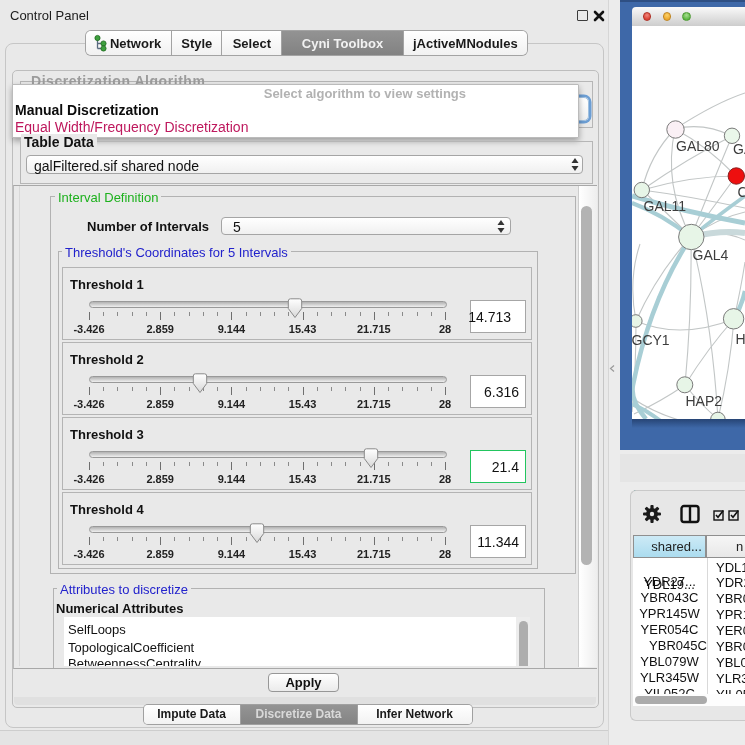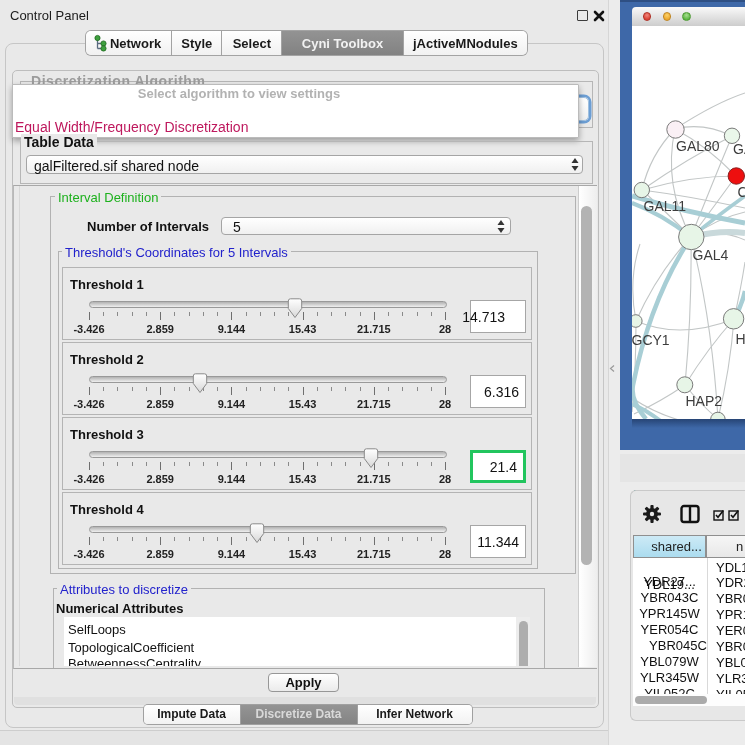--- a/index.html
+++ b/index.html
@@ -28,21 +28,22 @@
       <circle cx="3.5" cy="4" r="2.6" fill="#3fa03f" stroke="#1e6a1e" stroke-width="0.8"></circle>
       <circle cx="9.5" cy="9.5" r="2.6" fill="#3fa03f" stroke="#1e6a1e" stroke-width="0.8"></circle>
       <circle cx="9.5" cy="14.5" r="2.6" fill="#3fa03f" stroke="#1e6a1e" stroke-width="0.8"></circle>
     </svg>
 <div class="ab" style="left:20px;top:81px;width:571px;height:45px;border:1px solid #b6b6b6;"></div>
 <div class="ab" style="left:0;top:70px;width:400px;height:16px;overflow:hidden;">
       <div class="lbl" style="left:31px;top:3px;font-size:14px;font-weight:700;letter-spacing:0.55px;color:#9c9c9c;">Discretization Algorithm</div>
     </div>
 <div class="ab" style="left:560px;top:97px;width:27px;height:22px;background:linear-gradient(#fff,#f0f0f0);border:1px solid #9fc0e0;border-radius:5px;box-shadow:0 0 0 2.5px rgba(86,144,208,.85);"></div>
 <div class="ab" style="left:12px;top:84px;width:565px;height:52px;background:#fff;border:1px solid #bbb;border-radius:1px;box-shadow:0 3px 6px rgba(0,0,0,.33);"></div>
-<div class="lbl" style="left:12px;top:86px;width:454px;text-align:center;font-size:13px;font-weight:700;color:#b2b2b2;">Select algorithm to view settings</div>
+<div class="lbl" style="left:12px;top:86px;width:454px;text-align:right;font-size:13px;font-weight:700;color:#b2b2b2;">Select algorithm to view settings</div>
+<div class="lbl" style="left:15px;top:102px;font-size:14px;font-weight:700;color:#0c0c0c;">Manual Discretization</div>
 <div class="lbl" style="left:15px;top:119px;font-size:14px;color:#be185d;">Equal Width/Frequency Discretization</div>
 <div class="ab" style="left:20px;top:141px;width:571px;height:41px;border:1px solid #b6b6b6;"></div>
 <div class="lbl" style="left:21px;top:134px;font-size:14px;font-weight:700;color:#111;background:#e9e9e9;padding:0 3px;">Table Data</div>
 <div class="ab" style="left:26px;top:155px;width:557px;height:19px;background:linear-gradient(#ffffff,#f0f0f0);border:1px solid #a5a5a5;border-radius:4px;box-sizing:border-box;"></div>
 <div class="lbl" style="left:34px;top:157.5px;font-size:14px;color:#111;">galFiltered.sif shared node</div>
 <svg class="ab" style="left:569px;top:157px;" width="12" height="15" viewBox="0 0 12 15">
       <path d="M6 1 L9.5 6 L2.5 6 Z" fill="#333"></path>
       <path d="M6 14 L2.5 9 L9.5 9 Z" fill="#333"></path>
     </svg>
 <div class="ab" style="left:13px;top:185px;width:583px;height:482px;border-top:1px solid #a8a8a8;border-bottom:1px solid #a8a8a8;border-left:1px solid #b8b8b8;"></div>
@@ -78,21 +79,21 @@
 <div class="lbl" style="left:415.0px;top:323px;width:60px;text-align:center;font-size:11px;font-weight:700;color:#222;">28</div>
 <svg class="ab" style="left:287.0px;top:298px;" width="16" height="21" viewBox="0 0 16 21">
       <defs>
         <linearGradient id="g267" x1="0" y1="0" x2="0" y2="1">
           <stop offset="0" stop-color="#ffffff"></stop>
           <stop offset="1" stop-color="#d8d8d8"></stop>
         </linearGradient>
       </defs>
       <path d="M3.5 0.8 L12.5 0.8 Q14.7 0.8 14.7 3 L14.7 10.5 L8 19.5 L1.3 10.5 L1.3 3 Q1.3 0.8 3.5 0.8 Z" fill="url(#g267)" stroke="#8a8a8a" stroke-width="1"></path>
     </svg>
-<div class="ab" style="left:470px;top:300px;width:56px;height:33px;background:#fff;border:1px solid #a6a6a6;box-sizing:border-box;display:flex;align-items:center;justify-content:flex-end;padding-right:20px;font-size:14px;color:#111;">14.713</div>
+<div class="ab" style="left:470px;top:300px;width:56px;height:33px;background:#fff;border:1px solid #a6a6a6;box-sizing:border-box;display:flex;align-items:center;justify-content:flex-end;padding-right:14px;font-size:14px;color:#111;">14.713</div>
 <div class="ab" style="left:62px;top:342px;width:470px;height:73px;border:1px solid #b4b4b4;box-sizing:border-box;"></div>
 <div class="lbl" style="left:70px;top:352px;font-size:13px;font-weight:700;color:#111;">Threshold 2</div>
 <div class="ab" style="left:89px;top:376px;width:356px;height:5px;background:linear-gradient(#b2b2b2,#efefef);border:1px solid #999;border-radius:4px;"></div>
 <div class="ab" style="left:89px;top:387px;width:358px;height:4px;background:repeating-linear-gradient(90deg,#8a8a8a 0,#8a8a8a 1px,transparent 1px,transparent 14.24px);"></div>
 <div class="ab" style="left:89.0px;top:387px;width:1px;height:8px;background:#6f6f6f;"></div>
 <div class="lbl" style="left:59.0px;top:398px;width:60px;text-align:center;font-size:11px;font-weight:700;color:#222;">-3.426</div>
 <div class="ab" style="left:160.2px;top:387px;width:1px;height:8px;background:#6f6f6f;"></div>
 <div class="lbl" style="left:130.2px;top:398px;width:60px;text-align:center;font-size:11px;font-weight:700;color:#222;">2.859</div>
 <div class="ab" style="left:231.4px;top:387px;width:1px;height:8px;background:#6f6f6f;"></div>
 <div class="lbl" style="left:201.4px;top:398px;width:60px;text-align:center;font-size:11px;font-weight:700;color:#222;">9.144</div>
@@ -130,21 +131,21 @@
 <div class="lbl" style="left:415.0px;top:473px;width:60px;text-align:center;font-size:11px;font-weight:700;color:#222;">28</div>
 <svg class="ab" style="left:362.7px;top:448px;" width="16" height="21" viewBox="0 0 16 21">
       <defs>
         <linearGradient id="g417" x1="0" y1="0" x2="0" y2="1">
           <stop offset="0" stop-color="#ffffff"></stop>
           <stop offset="1" stop-color="#d8d8d8"></stop>
         </linearGradient>
       </defs>
       <path d="M3.5 0.8 L12.5 0.8 Q14.7 0.8 14.7 3 L14.7 10.5 L8 19.5 L1.3 10.5 L1.3 3 Q1.3 0.8 3.5 0.8 Z" fill="url(#g417)" stroke="#8a8a8a" stroke-width="1"></path>
     </svg>
-<div class="ab" style="left:470px;top:450px;width:56px;height:33px;background:#fff;border:3px solid #22c55e;box-sizing:border-box;display:flex;align-items:center;justify-content:flex-end;padding-right:6px;font-size:14px;color:#111;">21.4</div>
+<div class="ab" style="left:470px;top:450px;width:56px;height:33px;background:#fff;border:1px solid #22c55e;box-sizing:border-box;display:flex;align-items:center;justify-content:flex-end;padding-right:6px;font-size:14px;color:#111;">21.4</div>
 <div class="ab" style="left:62px;top:492px;width:470px;height:73px;border:1px solid #b4b4b4;box-sizing:border-box;"></div>
 <div class="lbl" style="left:70px;top:502px;font-size:13px;font-weight:700;color:#111;">Threshold 4</div>
 <div class="ab" style="left:89px;top:526px;width:356px;height:5px;background:linear-gradient(#b2b2b2,#efefef);border:1px solid #999;border-radius:4px;"></div>
 <div class="ab" style="left:89px;top:537px;width:358px;height:4px;background:repeating-linear-gradient(90deg,#8a8a8a 0,#8a8a8a 1px,transparent 1px,transparent 14.24px);"></div>
 <div class="ab" style="left:89.0px;top:537px;width:1px;height:8px;background:#6f6f6f;"></div>
 <div class="lbl" style="left:59.0px;top:548px;width:60px;text-align:center;font-size:11px;font-weight:700;color:#222;">-3.426</div>
 <div class="ab" style="left:160.2px;top:537px;width:1px;height:8px;background:#6f6f6f;"></div>
 <div class="lbl" style="left:130.2px;top:548px;width:60px;text-align:center;font-size:11px;font-weight:700;color:#222;">2.859</div>
 <div class="ab" style="left:231.4px;top:537px;width:1px;height:8px;background:#6f6f6f;"></div>
 <div class="lbl" style="left:201.4px;top:548px;width:60px;text-align:center;font-size:11px;font-weight:700;color:#222;">9.144</div>

